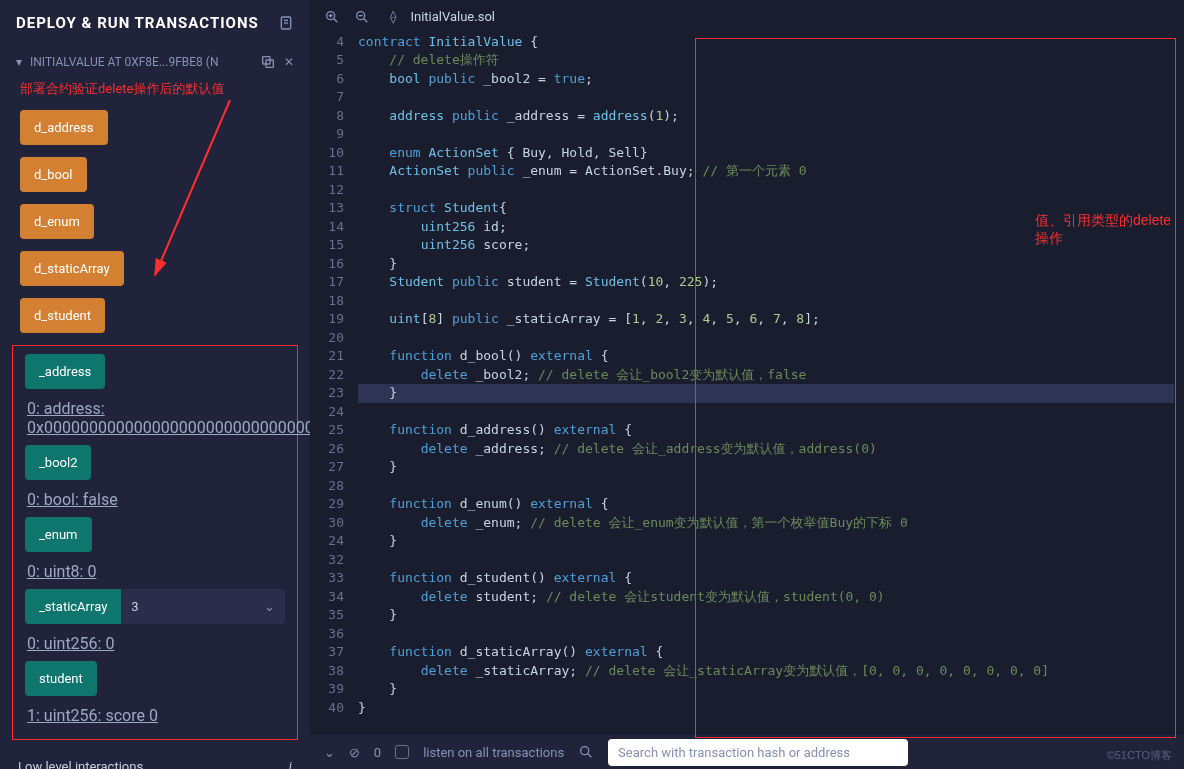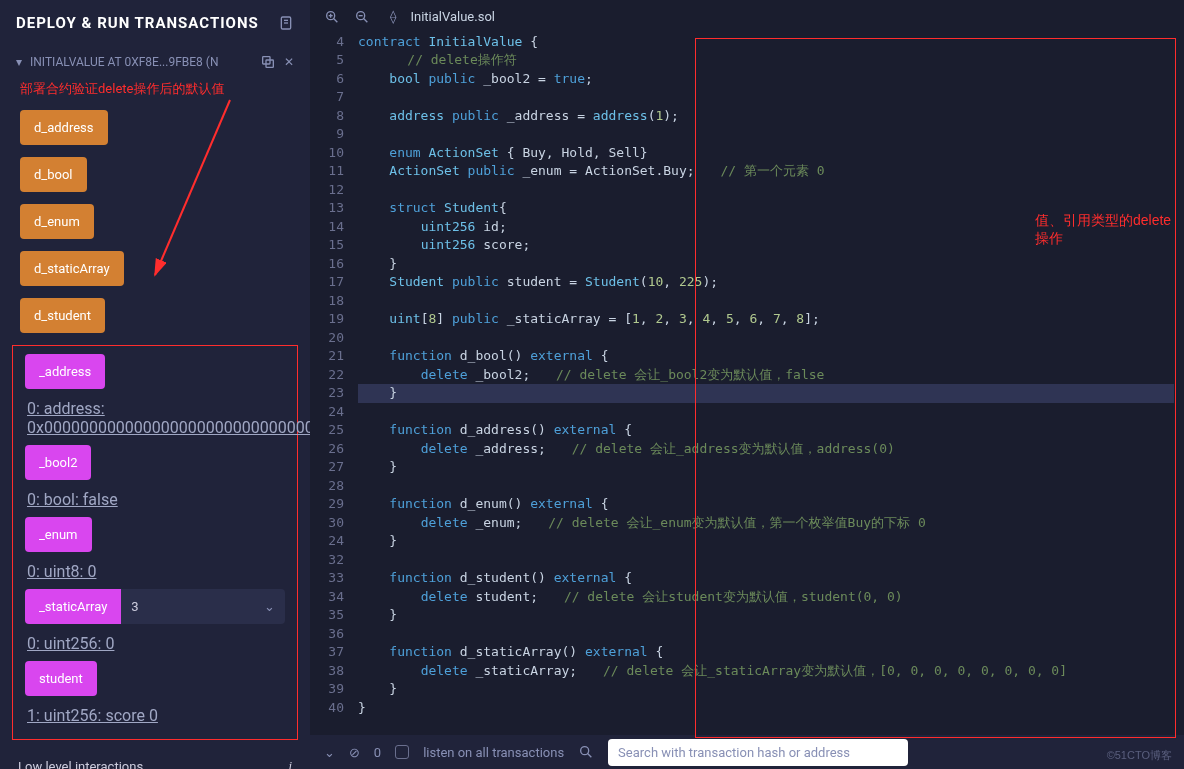--- a/index.html
+++ b/index.html
@@ -6,21 +6,21 @@
 body { font-family:-apple-system,BlinkMacSystemFont,"Segoe UI",Roboto,sans-serif; background:#1a1d2e; color:#ccd; width:1184px; height:769px; overflow:hidden; font-size:13px; }
 .app { display:flex; width:100%; height:100%; }
 .sidebar { width:310px; background:#20233a; display:flex; flex-direction:column; height:100%; overflow-y:auto; }
 .sidebar-header { padding:14px 16px; display:flex; align-items:center; justify-content:space-between; }
 .sidebar-title { font-size:15px; font-weight:700; letter-spacing:1px; color:#fff; }
 .doc-icon { color:#8890b5; }
 .ann-red { color:#ff2d2d; font-size:13px; padding:2px 20px 6px; }
 .instance-row { padding:8px 16px; display:flex; align-items:center; gap:8px; color:#8890b5; font-size:12px; }
 .btn-row { padding:6px 20px; }
 .btn { padding:10px 14px; border-radius:4px; background:#d38032; color:#fff; font-size:13px; display:inline-block; cursor:pointer; }
-.btn.blue { background:#d946ef; }
+.btn.blue { background:#0f766e; }
 .result-box { border:1.5px solid #ff2d2d; margin:6px 12px 8px; padding:4px 4px 10px; }
 .result-line { padding:6px 10px 4px; font-size:16px; color:#a0a7c4;text-decoration:underline; }
 .input-row { display:flex; align-items:center; gap:0; padding:4px 8px; }
 .input-row .btn { border-top-right-radius:0; border-bottom-right-radius:0; }
 .input-field { flex:1; background:#2a2e4a; color:#ccd; padding:10px 10px; font-size:13px; border-radius:0 4px 4px 0; display:flex; align-items:center; justify-content:space-between; }
 .chev { color:#8890b5; }
 .low-row { padding:10px 18px 4px; display:flex; justify-content:space-between; align-items:center; font-size:13px; color:#ccd; }
 
 .main { flex:1; display:flex; flex-direction:column; background:#1a1d2e; position:relative; }
 .top-bar { display:flex; align-items:center; gap:14px; padding:8px 14px; color:#8890b5; font-size:13px; }
@@ -29,21 +29,21 @@
 .editor-inner { display:flex; font-family:"Consolas","Monaco",monospace; font-size:13px; line-height:18.5px; }
 .gutter { width:48px; text-align:right; padding-right:14px; color:#6a6f8e; user-select:none; }
 .gutter div { height:18.5px; }
 .code { flex:1; white-space:pre; color:#c9d4e3; position:relative; padding-right:10px; }
 .code .line { height:18.5px; }
 .code .hl-line { background:#2f3454; }
 .kw { color:#4ea0d9; }
 .type { color:#6dc0e8; }
 .ident { color:#c9d4e3; }
 .num { color:#b1c98f; }
-.comment { color:#6b8a5a;margin-left:18px; }
+.comment { color:#6b8a5a; }
 .red-box { position:absolute; border:1.5px solid #ff2d2d; pointer-events:none; }
 .red-box.code-box { top:38px; left:385px; right:8px; height:700px; }
 .ann2 { position:absolute; color:#ff2d2d; font-size:14px; top:212px; left:725px; font-family:sans-serif; }
 .arrow-svg { position:absolute; top:95px; left:140px; pointer-events:none; }
 
 .terminal { height:34px; background:#20233a; display:flex; align-items:center; gap:14px; padding:0 14px; font-size:13px; color:#8890b5; }
 .terminal .chk { width:14px; height:14px; border:1px solid #6a6f8e; border-radius:3px; }
 .terminal .search { flex:1; max-width:300px; background:#ffffff; padding:6px 10px; border-radius:4px; color:#8890b5; }
 .watermark { position:absolute; bottom:6px; right:12px; font-size:11px; color:#5a5f7e; font-family:sans-serif; }
 svg.icon { width:16px; height:16px; vertical-align:middle; }

